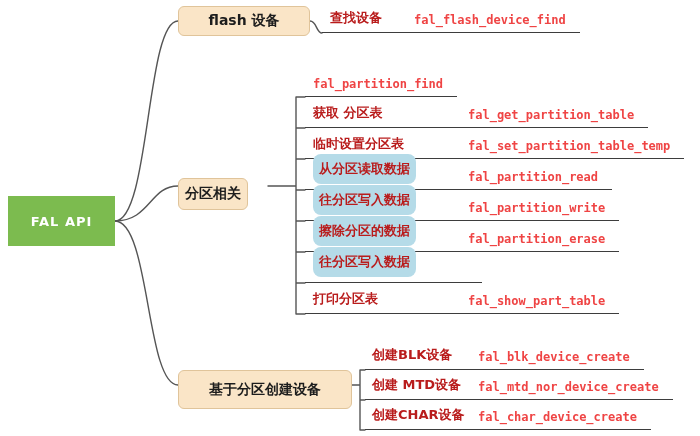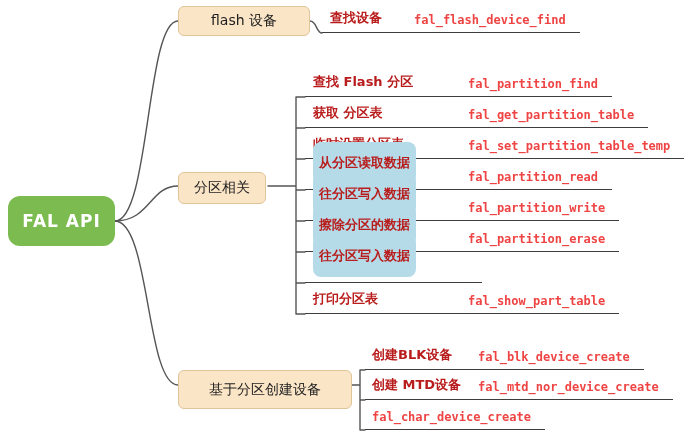--- a/index.html
+++ b/index.html
@@ -16,46 +16,46 @@
     font-family:"DejaVu Sans","Liberation Sans",sans-serif;overflow:hidden;
   }
   svg.connectors{position:absolute;left:0;top:0;width:700px;height:436px;z-index:0;}
   svg.connectors path{stroke:var(--line);stroke-width:1.4;fill:none;stroke-linecap:round;}
   .node{
     position:absolute;display:flex;align-items:center;justify-content:center;
     box-sizing:border-box;z-index:1;
   }
   #root-node{
     left:8px;top:196px;width:107px;height:50px;
-    background:var(--root_green);border-radius:12px;
-    color:#ffffff;font-weight:bold;font-size:17px;letter-spacing:1px;
+    background:var(--root_green);border-radius:0;
+    color:#ffffff;font-weight:bold;font-size:13px;letter-spacing:1px;
   }
   .branch{
     background:var(--branch_bg);border:1px solid var(--branch_border);
-    border-radius:6px;color:#1d1d1d;font-weight:normal;font-size:14px;white-space:nowrap;
+    border-radius:6px;color:#1d1d1d;font-weight:bold;font-size:14px;white-space:nowrap;
   }
   #branch-1{left:178px;top:6px;width:132px;height:30px;}
-  #branch-2{left:178px;top:172px;width:88px;height:32px;}
+  #branch-2{left:178px;top:178px;width:70px;height:32px;}
   #branch-3{left:178px;top:370px;width:174px;height:39px;}
   .leaves{position:absolute;display:flex;flex-direction:column;align-items:flex-start;z-index:1;}
   #leaves-1{left:322px;top:2px;}
   #leaves-2{left:305px;top:66px;}
   #leaves-3{left:365px;top:340px;}
   .leaf{
     display:flex;align-items:flex-end;height:31px;box-sizing:border-box;
     border-bottom:1.6px solid var(--underline);
     padding:0 14px 5px 8px;
   }
   #leaves-3 .leaf{height:30px;padding-left:7px;}
   .zh{font-size:13px;font-weight:bold;color:#b91c1c;white-space:nowrap;}
   #leaves-1 .zh{width:84px;}
   #leaves-2 .zh{width:155px;}
   #leaves-3 .zh{width:106px;}
   .zhtxt{display:inline-block;}
-  .zhtxt.hl{background:var(--highlight);padding:12px 6px;border-radius:8px;}
+  .zhtxt.hl{background:var(--highlight);padding:6px 6px;border-radius:8px;}
   .code{
     font-family:"DejaVu Sans Mono","Liberation Mono",monospace;
     font-size:12px;font-weight:bold;color:#ef4444;white-space:nowrap;
   }
 </style>
 </head>
 <body>
 
 <div class="canvas">
 
@@ -93,21 +93,20 @@
 
   <div class="leaves" id="leaves-1">
     <div class="leaf">
       <span class="zh"><span class="zhtxt">查找设备</span></span>
       <span class="code">fal_flash_device_find</span>
     </div>
   </div>
 
   <div class="leaves" id="leaves-2">
     <div class="leaf">
-      <span class="zh"><span class="zhtxt">查找 Flash 分区</span></span>
       <span class="code">fal_partition_find</span>
     </div>
     <div class="leaf">
       <span class="zh"><span class="zhtxt">获取 分区表</span></span>
       <span class="code">fal_get_partition_table</span>
     </div>
     <div class="leaf">
       <span class="zh"><span class="zhtxt">临时设置分区表</span></span>
       <span class="code">fal_set_partition_table_temp</span>
     </div>
@@ -135,17 +134,18 @@
   <div class="leaves" id="leaves-3">
     <div class="leaf">
       <span class="zh"><span class="zhtxt">创建BLK设备</span></span>
       <span class="code">fal_blk_device_create</span>
     </div>
     <div class="leaf">
       <span class="zh"><span class="zhtxt">创建 MTD设备</span></span>
       <span class="code">fal_mtd_nor_device_create</span>
     </div>
     <div class="leaf">
+      <span class="zh"><span class="zhtxt">创建CHAR设备</span></span>
       <span class="code">fal_char_device_create</span>
     </div>
   </div>
 
 </div>
 
 </body></html>

